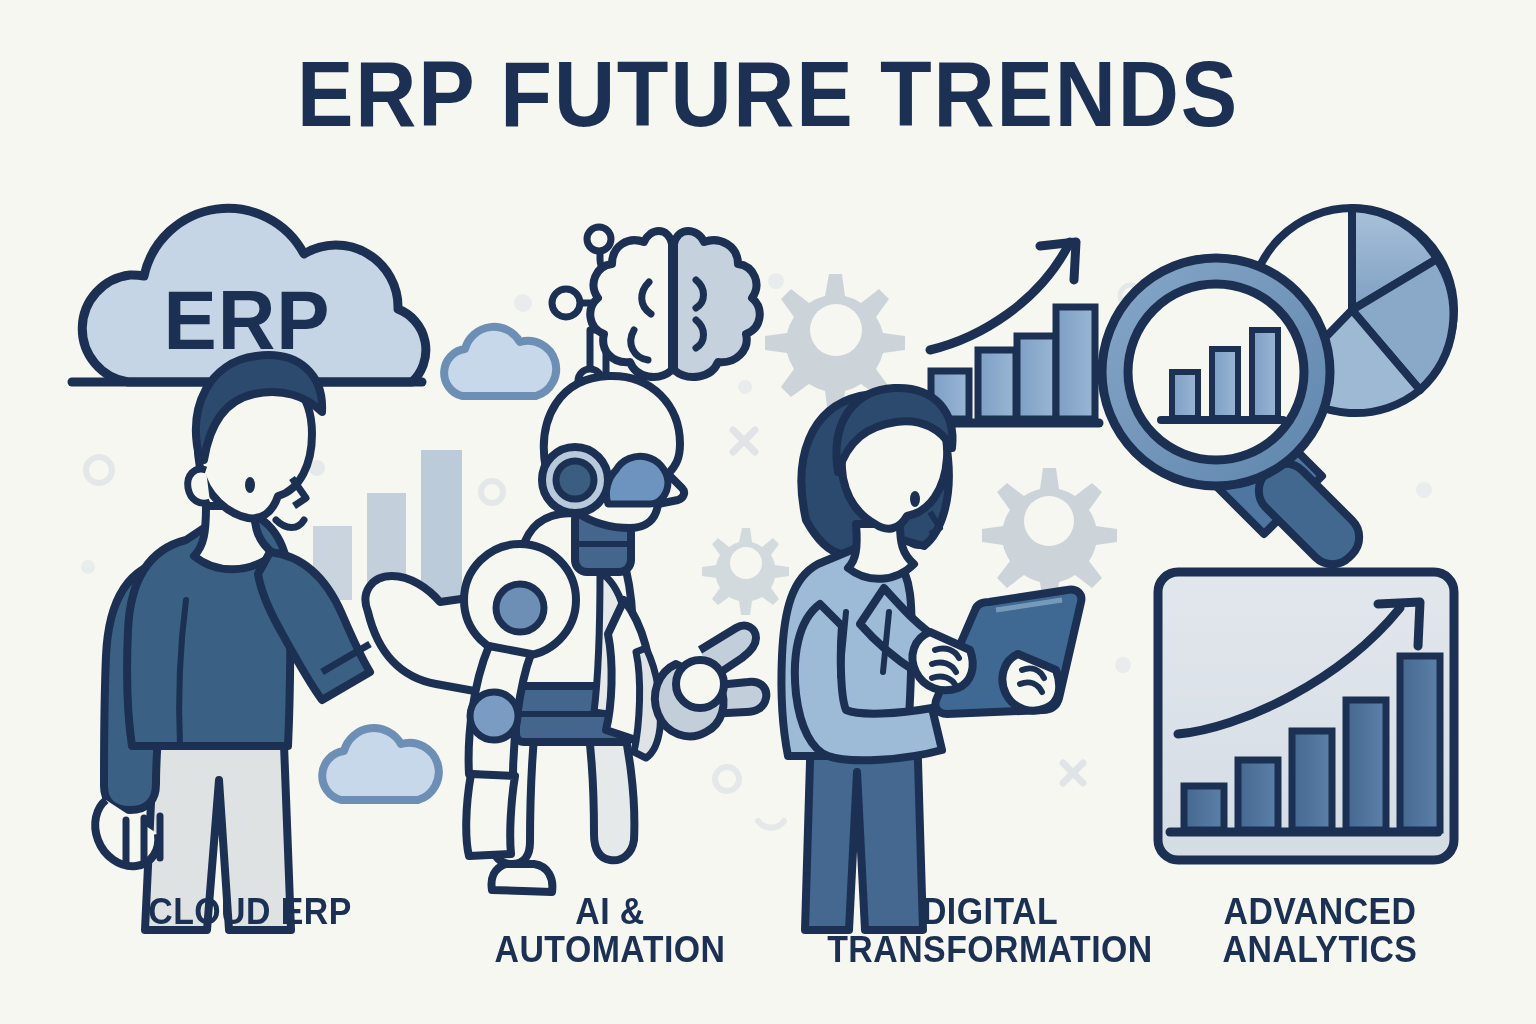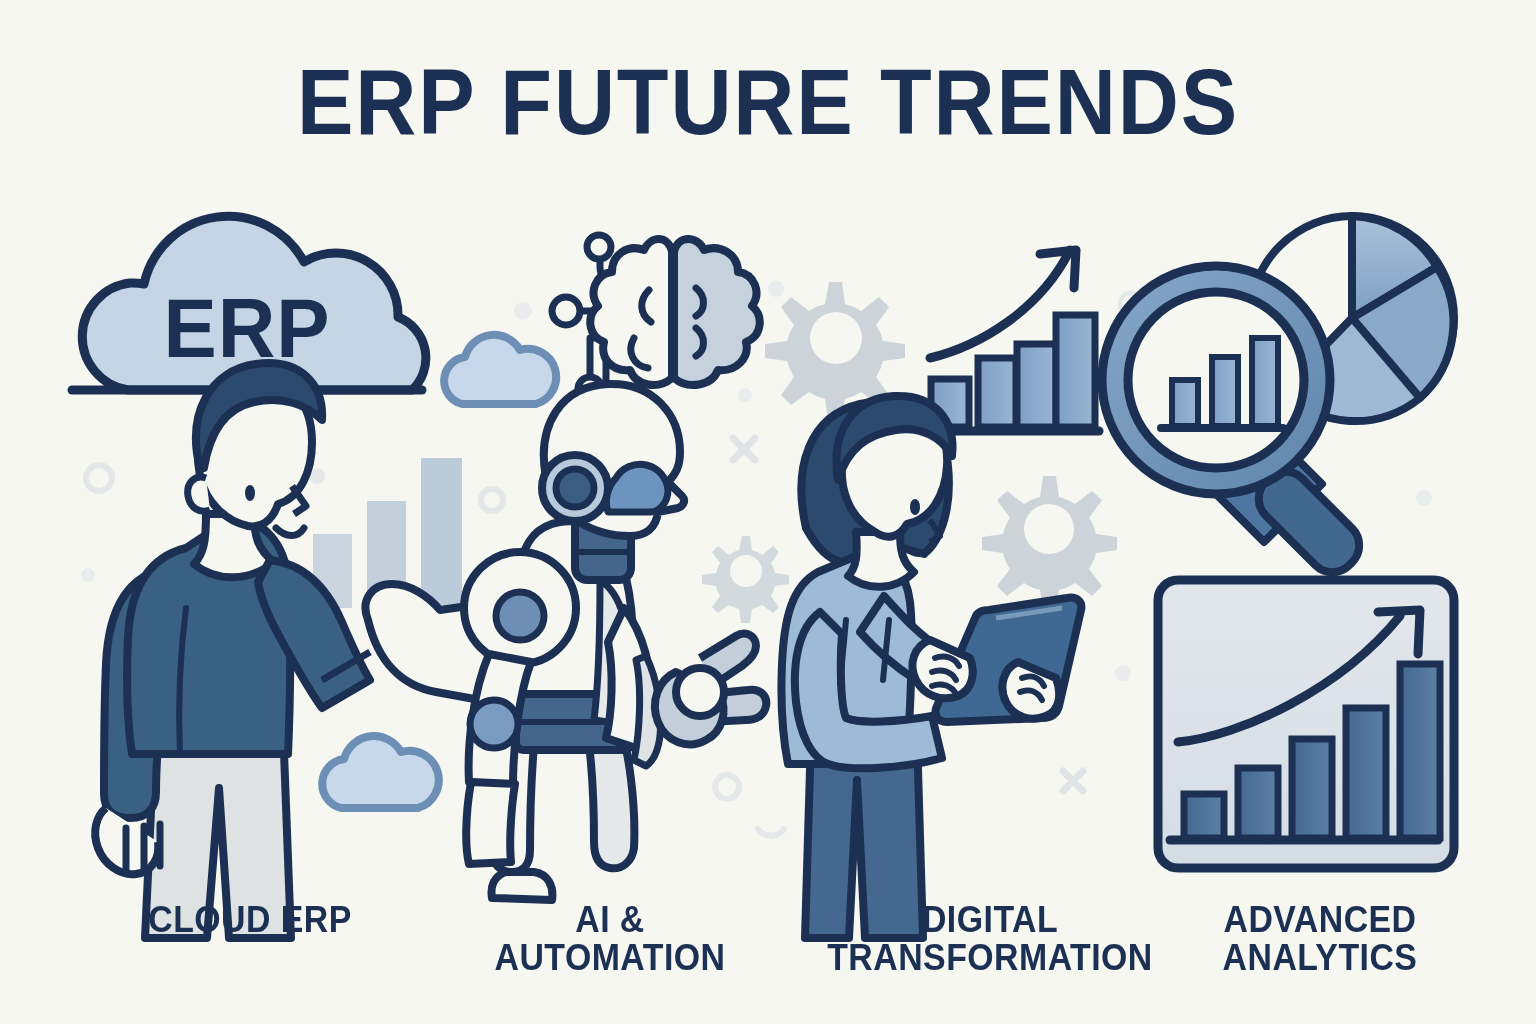--- a/index.html
+++ b/index.html
@@ -3,21 +3,21 @@
 <meta charset="utf-8">
 <style>
   html,body{margin:0;padding:0;}
   body{
     width:1536px;height:1024px;
     background:#f7f7f2;
     font-family:"Liberation Sans", sans-serif;
     overflow:hidden;
     position:relative;
   }
-  #stage{position:absolute;inset:0;width:1536px;height:812px;margin-top:8px;}
+  #stage{position:absolute;inset:0;width:1536px;height:812px;}
   .layer{position:absolute;inset:0;}
   #title{
     position:absolute;left:0;top:48px;width:1536px;
     text-align:center;
     font-family:"Liberation Sans", sans-serif;
     font-weight:bold;
     font-size:92px;
     letter-spacing:2px;
     color:#1b3052;
     transform:scaleX(0.92);

